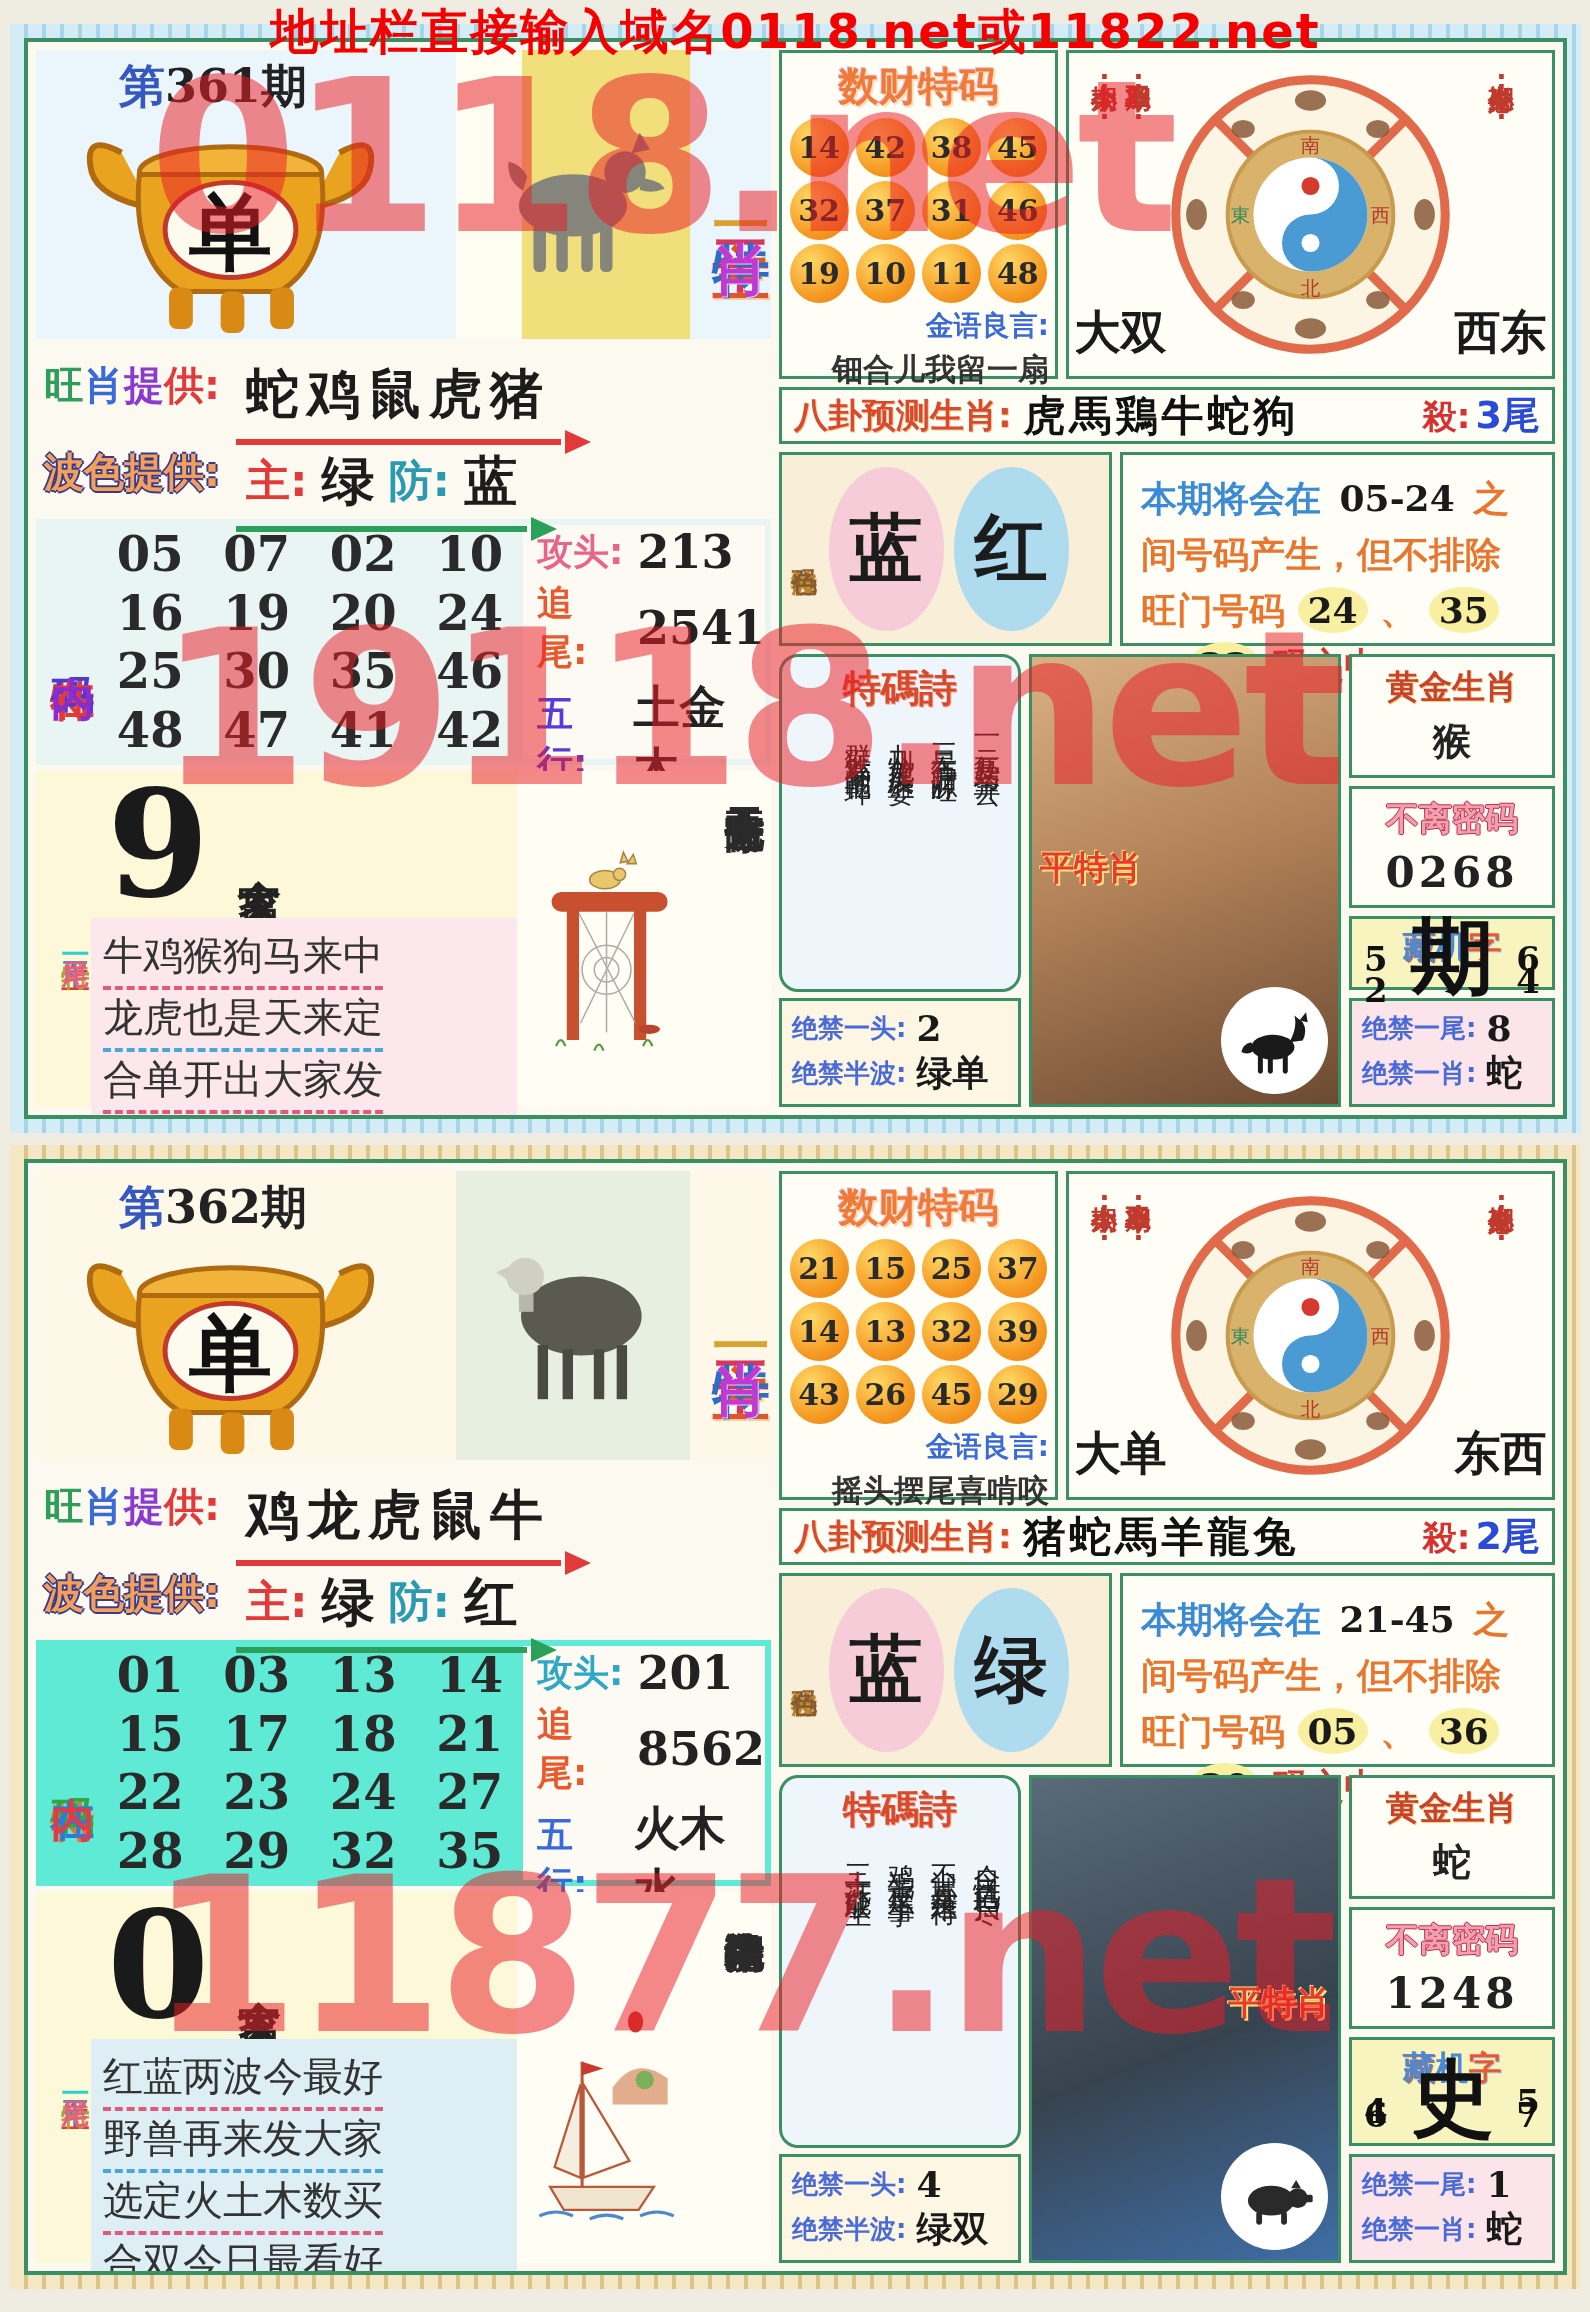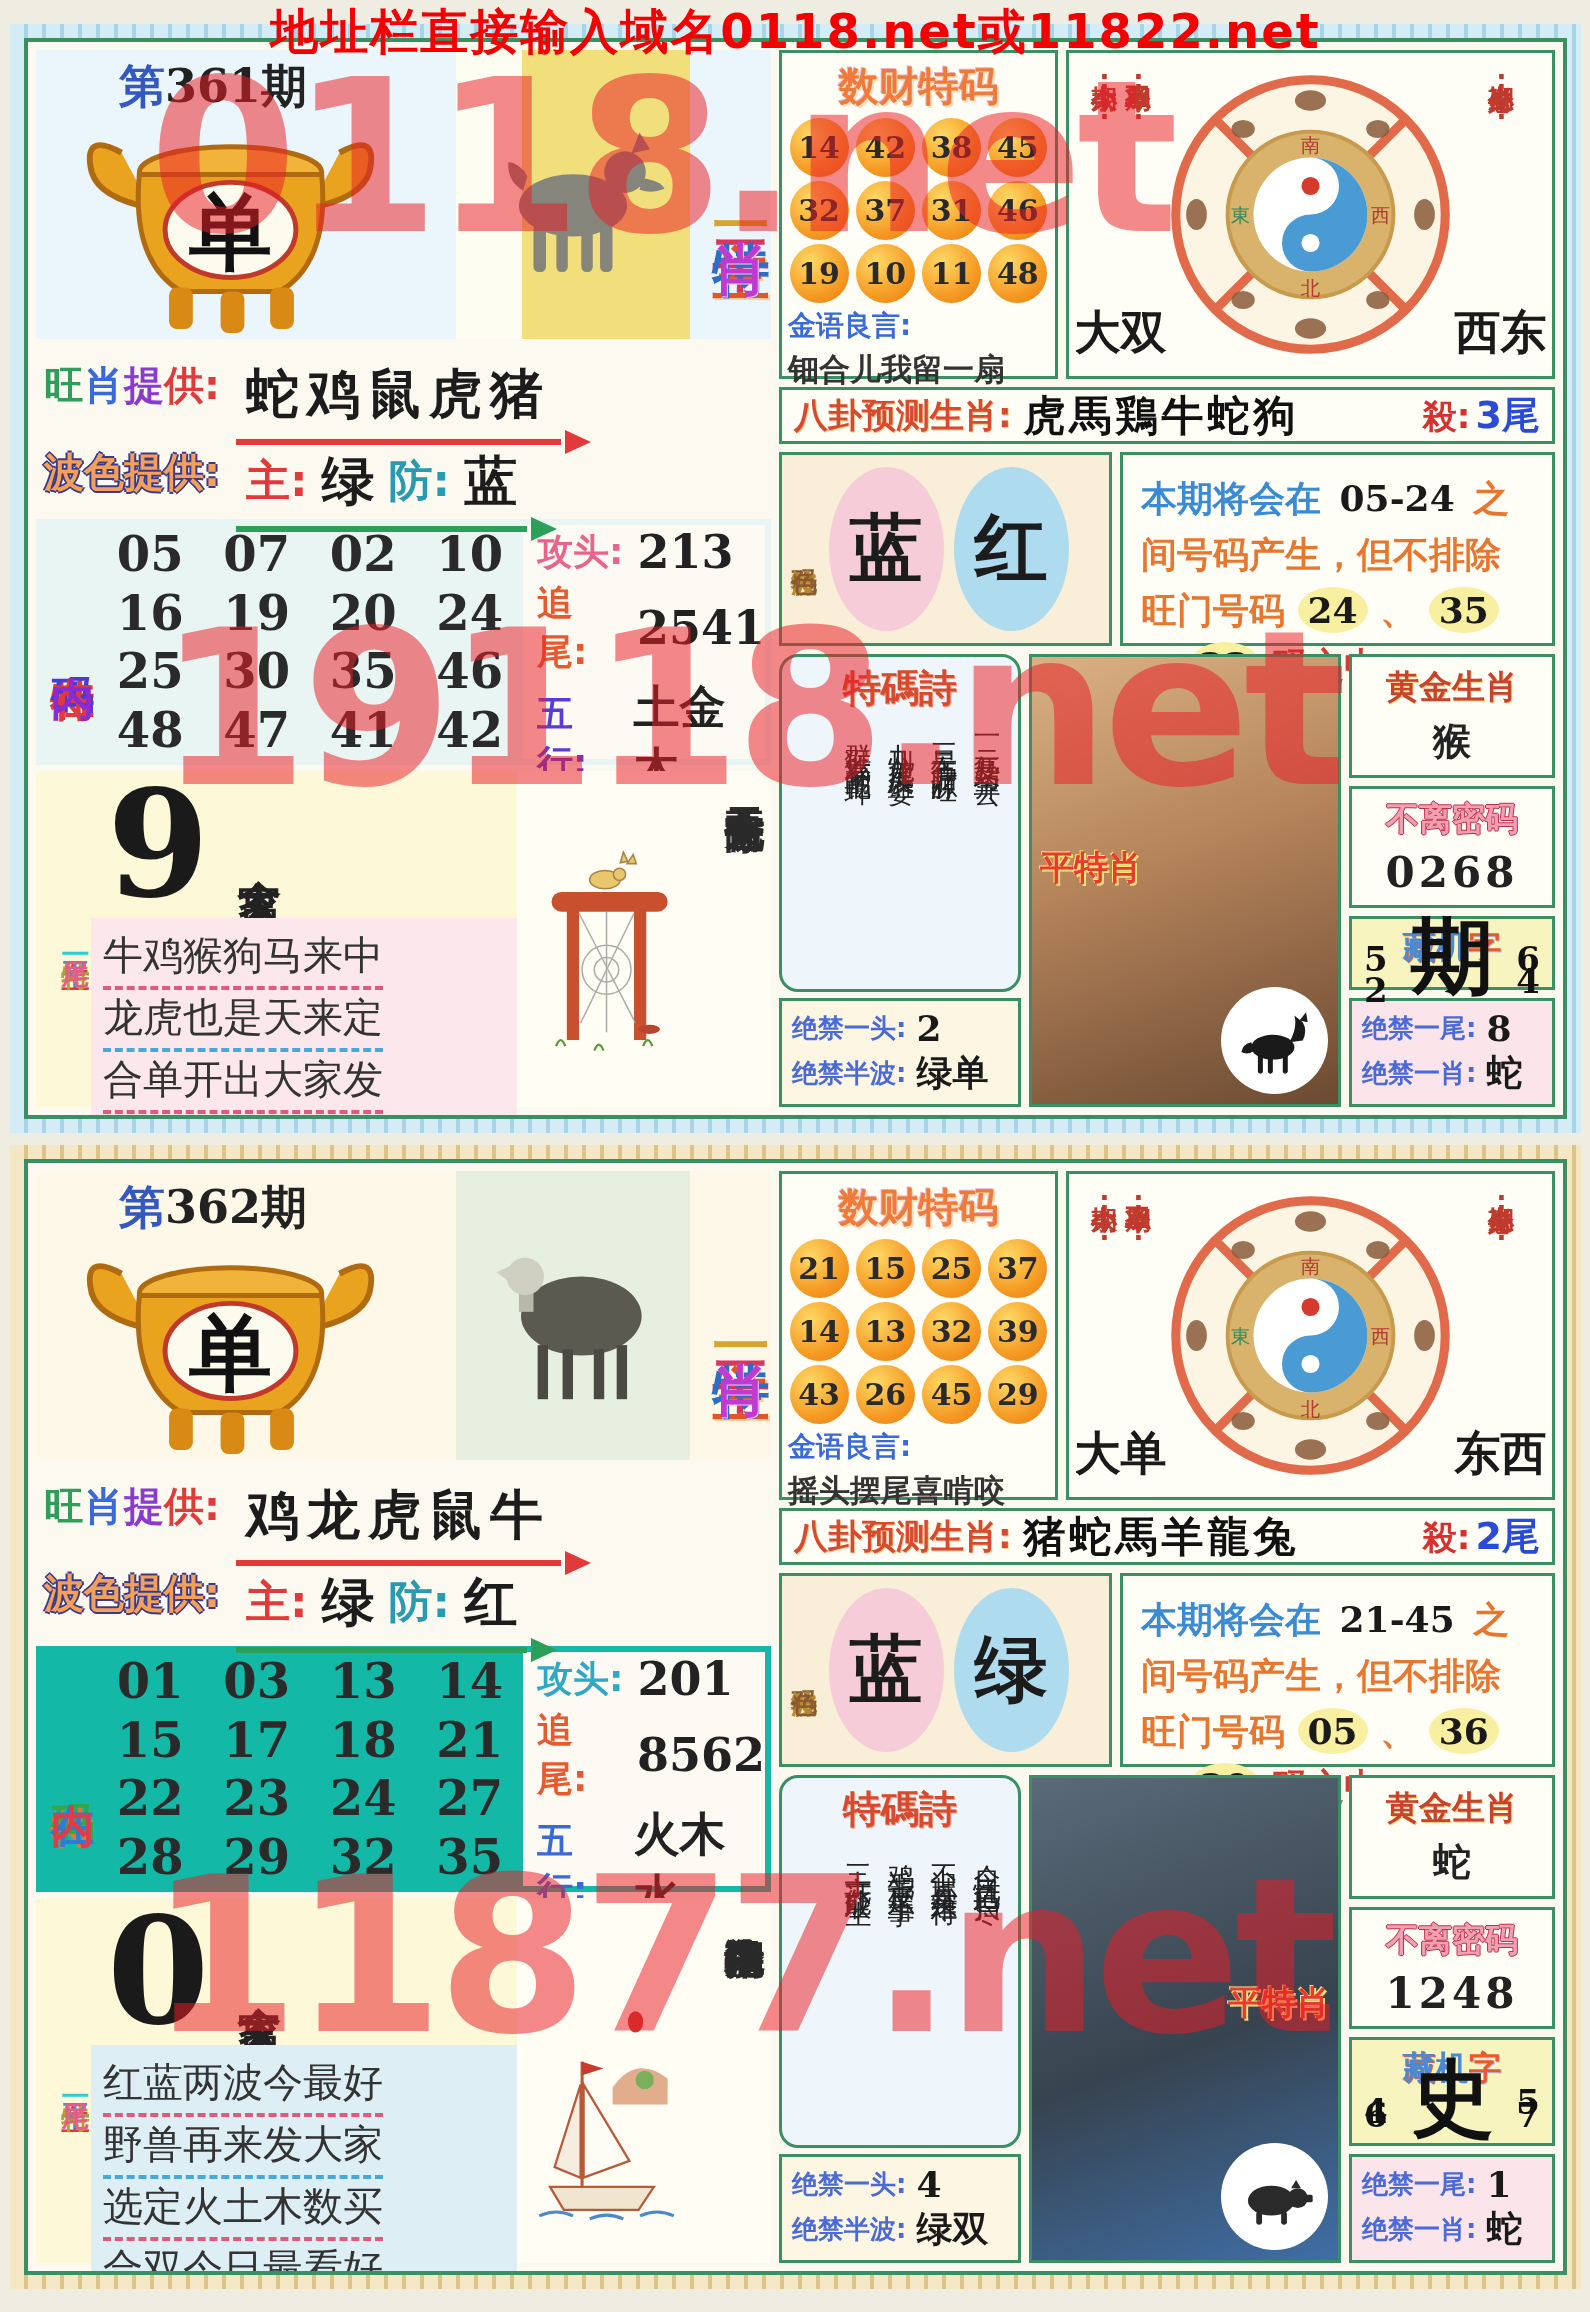--- a/index.html
+++ b/index.html
@@ -66,21 +66,21 @@
   .uline.red::after{border-left:26px solid #e23a3a;}
   .uline.green::after{border-left:26px solid #2aa05a;}
   .wang-value{font-size:53px;font-weight:800;color:#1c1c1c;letter-spacing:8px;}
   .bose-vals{display:inline-flex;align-items:center;gap:14px;}
   .bose-vals .k{font-size:44px;font-weight:800;}
   .bose-vals .k.red{color:#e23a3a;}
   .bose-vals .k.teal{color:#2a9ab0;}
   .bose-vals .vv{font-size:53px;font-weight:800;color:#1c1c1c;}
   .numbers-row{height:246px;display:flex;padding:6px;box-sizing:border-box;}
   .panel-0 .numbers-row{background:#e9f5f3;}
-  .panel-1 .numbers-row{background:#14b8a6;margin-top:6px;}
+  .panel-1 .numbers-row{background:#5eead4;}
   .special-label{width:55px;font-size:44px;font-weight:800;text-align:center;line-height:1.1;}
   .panel-0 .special-label span:nth-child(1){color:#e23a3a;}
   .panel-0 .special-label span:nth-child(2){color:#4a3ad8;}
   .panel-0 .special-label span:nth-child(3){color:#e23a3a;}
   .panel-0 .special-label span:nth-child(4){color:#8b2bd0;}
   .panel-1 .special-label span:nth-child(1){color:#e8762e;}
   .panel-1 .special-label span:nth-child(2){color:#2ea84a;}
   .panel-1 .special-label span:nth-child(3){color:#2e7ad4;}
   .panel-1 .special-label span:nth-child(4){color:#e23a4a;}
   .num-grid{width:426px;display:grid;grid-template-columns:repeat(4,1fr);grid-template-rows:repeat(4,1fr);
@@ -115,21 +115,21 @@
   .right-half{flex:1;display:flex;flex-direction:column;gap:8px;min-width:0;}
   .cellb{border:3px solid #3a8f63;background:#fffef6;box-sizing:border-box;}
   .rh-top{height:329px;display:flex;gap:8px;}
   .lucky{width:297px;padding:6px;display:flex;flex-direction:column;}
   .lucky-title{font-size:40px;font-weight:800;text-align:center;color:#f07a3a;
     text-shadow:2px 2px 0 #fde0c0,-1px -1px 0 #e8b0c8;}
   .balls{flex:1;display:grid;grid-template-columns:repeat(4,1fr);gap:4px;place-items:center;margin-top:4px;}
   .ball{width:59px;height:59px;border-radius:50%;display:flex;align-items:center;justify-content:center;
     background:radial-gradient(circle at 35% 30%,#ffd966,#f59a23 62%,#e87a10);
     font-size:30px;font-weight:800;font-family:"DejaVu Serif",serif;color:#2a2a2a;}
-  .jyly{margin-top:4px;text-align:left;}
+  .jyly{margin-top:4px;text-align:right;}
   .jyly-label{font-size:28px;font-weight:800;color:#3a6ad8;}
   .jyly-words{font-size:31px;font-weight:700;color:#333;margin-top:4px;}
   .wheel-cell{flex:1;display:flex;padding:4px;}
   .wl{width:95px;display:flex;flex-direction:column;justify-content:space-between;padding:8px 0;}
   .wl-labels{display:flex;gap:4px;justify-content:center;}
   .rl{font-size:26px;font-weight:800;color:#c03a2e;line-height:1.15;}
   .wl-value{font-size:46px;font-weight:800;color:#1a1a1a;text-align:center;}
   .wheel-wrap{flex:1;display:flex;align-items:center;justify-content:center;}
   .wheel-wrap svg{width:285px;height:285px;}
   .wr{width:95px;display:flex;flex-direction:column;justify-content:space-between;align-items:center;padding:8px 0;}

